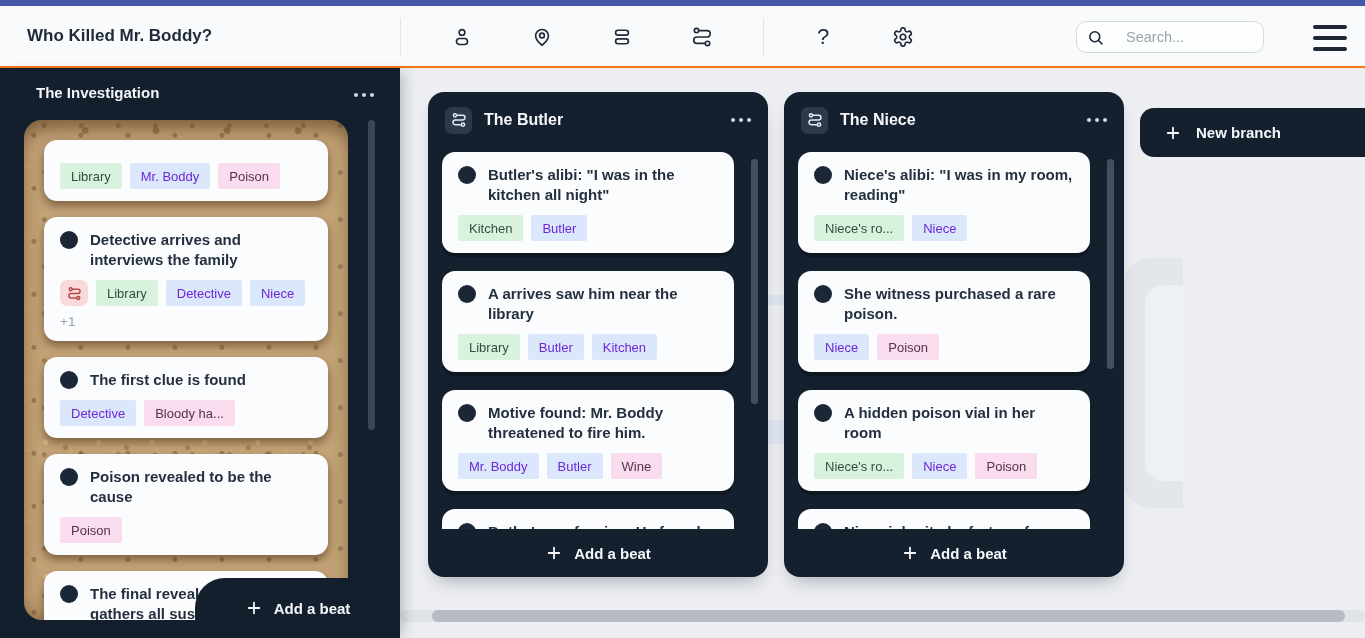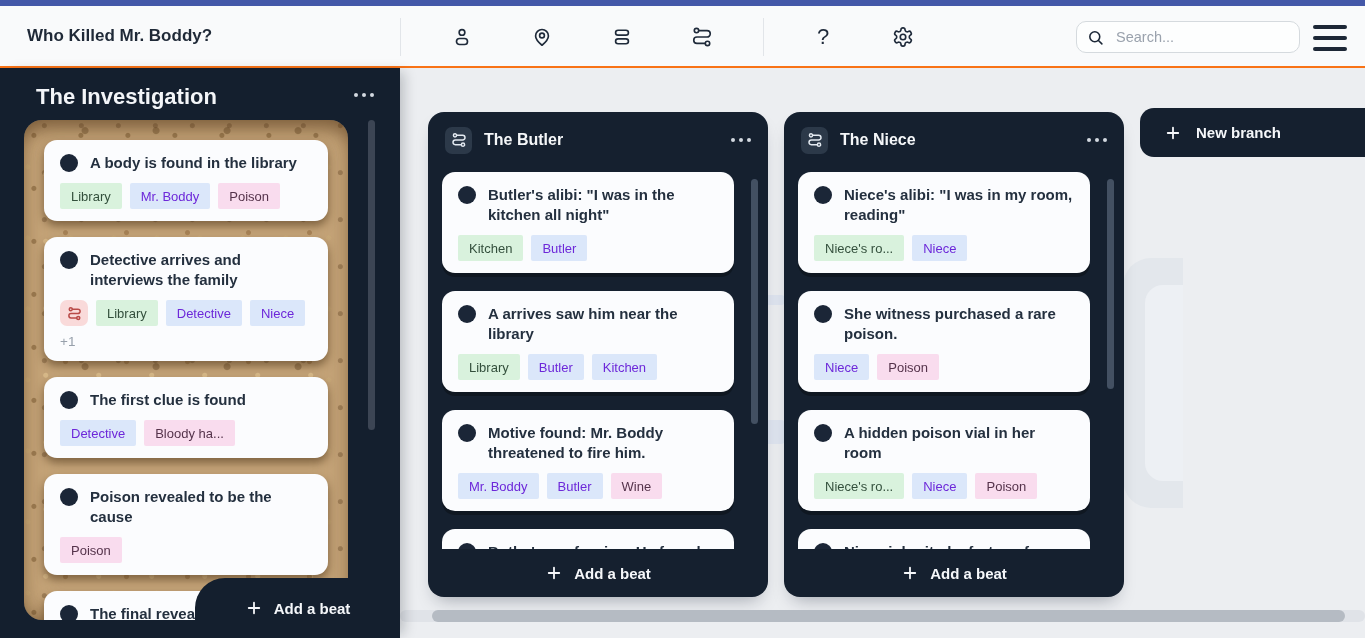--- a/index.html
+++ b/index.html
@@ -8,30 +8,30 @@
   .root { position:relative; width:1365px; height:638px; overflow:hidden; }
 
   
   .top-strip { position:absolute; left:0; top:0; width:100%; height:6px; background:#4458a8; }
   .header { position:absolute; left:0; top:6px; width:100%; height:62px; background:#f9fafb; border-bottom:2px solid #f97316; }
   .app-title { position:absolute; left:27px; top:50%; transform:translateY(-50%); font-size:17px; font-weight:700; color:#1f2937; }
   .vdiv { position:absolute; top:12px; height:38px; width:1px; background:#e2e5e9; }
   .hicon { position:absolute; top:9px; width:44px; height:44px; display:flex; align-items:center; justify-content:center; color:#1f2a3a; cursor:pointer; border-radius:8px; }
   .hicon svg { width:22px; height:22px; }
   .help-glyph { font-size:22px; font-weight:500; color:#1f2a3a; }
-  .search-box { position:absolute; left:1076px; top:15px; width:224px; height:32px; background:#fdfefe; border:1px solid #d5dade; border-radius:10px; display:flex; align-items:center; padding:0 10px; gap:12px; }
+  .search-box { position:absolute; left:1076px; top:15px; width:188px; height:32px; background:#fdfefe; border:1px solid #d5dade; border-radius:10px; display:flex; align-items:center; padding:0 10px; gap:22px; }
   .search-box svg { width:17px; height:17px; color:#1b2636; flex-shrink:0; }
   .search-box input { border:none; outline:none; background:transparent; font-family:"Liberation Sans",sans-serif; font-size:14.5px; color:#374151; width:100%; }
   .search-box input::placeholder { color:#9aa2ad; }
   .hamburger { position:absolute; left:1313px; top:19px; width:34px; height:26px; display:flex; flex-direction:column; justify-content:space-between; cursor:pointer; }
   .hamburger span { display:block; height:4px; background:#1d2736; border-radius:2px; }
 
   
   .sidebar { position:absolute; left:0; top:68px; width:400px; height:570px; background:#141f2e; box-shadow:8px 0 12px -4px rgba(10,16,28,.22); z-index:3; }
-  .sb-title { position:absolute; left:36px; top:16px; font-size:22px; font-weight:600; color:#f3f5f8; }
+  .sb-title { position:absolute; left:36px; top:16px; font-size:15px; font-weight:600; color:#f3f5f8; }
   .dots { display:flex; gap:4px; align-items:center; cursor:pointer; }
   .dots i { width:4px; height:4px; border-radius:50%; background:#d3d9e0; }
   .sb-dots { position:absolute; right:26px; top:25px; }
   .cork { position:absolute; left:24px; top:52px; width:324px; height:500px; border-radius:18px; overflow:hidden; padding:20px;
     background:
       radial-gradient(circle at 21% 29%, rgba(118,84,44,.50) 2px, transparent 3px),
       radial-gradient(circle at 68% 62%, rgba(148,108,62,.55) 2px, transparent 3px),
       radial-gradient(circle at 41% 81%, rgba(226,196,146,.75) 2px, transparent 3px),
       radial-gradient(circle at 86% 18%, rgba(108,78,42,.45) 3px, transparent 4px),
       radial-gradient(circle at 9% 66%, rgba(205,174,122,.65) 2px, transparent 3px),
@@ -58,21 +58,21 @@
   .tag-more { font-size:13.5px; color:#97a0ab; font-weight:500; }
   .branch-chip { width:28px; height:26px; background:#f9dada; border-radius:7px; display:flex; align-items:center; justify-content:center; color:#b94a48; cursor:pointer; }
   .branch-chip svg { width:15px; height:15px; }
 
   
   .canvas { position:absolute; left:400px; top:68px; width:965px; height:570px; overflow:hidden; }
   .connector { position:absolute; background:#dfe5f0; border-radius:4px; }
   .ghost-outer { position:absolute; left:723px; top:190px; width:60px; height:250px; background:#e3e7ec; border-radius:28px 0 0 28px; }
   .ghost-inner { position:absolute; left:745px; top:217px; width:38px; height:196px; background:#edf0f4; border-radius:18px 0 0 18px; }
 
-  .column { position:absolute; top:44px; width:340px; height:485px; background:#15202f; border-radius:16px; box-shadow:0 10px 18px -8px rgba(15,23,42,.35); }
+  .column { position:absolute; top:24px; width:340px; height:485px; background:#15202f; border-radius:16px; box-shadow:0 10px 18px -8px rgba(15,23,42,.35); }
   .col-butler { left:28px; }
   .col-niece  { left:384px; }
   .col-header { position:absolute; left:0; top:0; right:0; height:56px; display:flex; align-items:center; padding:0 17px; }
   .col-chip { width:27px; height:27px; background:#2c3949; border-radius:7px; display:flex; align-items:center; justify-content:center; color:#e4eaf1; flex-shrink:0; }
   .col-chip svg { width:16px; height:16px; }
   .col-title { margin-left:12px; font-size:16px; font-weight:700; color:#f4f6f8; }
   .col-dots { margin-left:auto; }
   .col-cards { position:absolute; left:14px; top:58px; width:292px; height:379px; overflow:hidden; padding-top:2px; }
   .col-cards .beat-card { margin-bottom:18px; box-shadow:0 4px 0 rgba(0,0,0,.28); }
   .col-scrollbar { position:absolute; right:10px; top:67px; width:7px; background:#435062; border-radius:4px; cursor:pointer; }
@@ -153,24 +153,20 @@
     <div class="sb-title">The Investigation</div>
     <div class="dots sb-dots">
         <i></i>
         <i></i>
         <i></i>
       </div>
 
     <div class="cork">
 
       <div class="beat-card">
-        <div class="beat-head">
-          <span class="bullet"></span>
-          <span class="beat-title">A body is found in the library</span>
-        </div>
         <div class="tag-row">
           <span class="tag green">Library</span>
           <span class="tag blue">Mr. Boddy</span>
           <span class="tag pink">Poison</span>
         </div>
       </div>
 
       <div class="beat-card">
         <div class="beat-head">
           <span class="bullet"></span>

